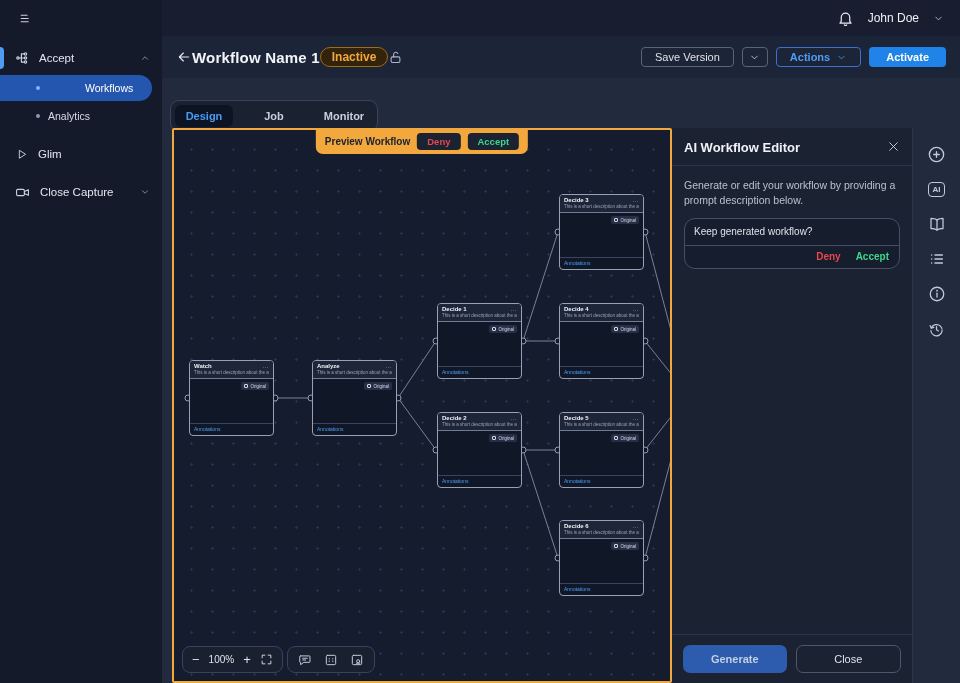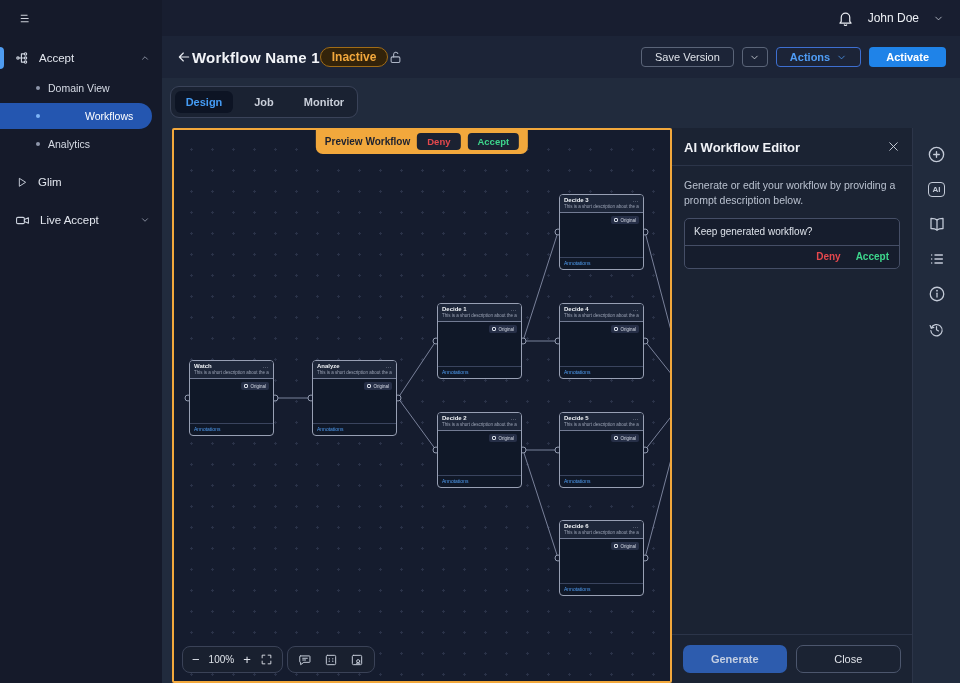--- a/index.html
+++ b/index.html
@@ -34,21 +34,21 @@
   .badge-inactive { border:1px solid #a06c16; background:#33230a; color:#f2a83c; font-size:12px; font-weight:bold; padding:2px 11px; border-radius:999px; }
   .lock { color:#aeb6c6; display:flex; }
   .hdr-actions { margin-left:auto; display:flex; align-items:center; gap:8px; }
   .btn { height:20px; display:inline-flex; align-items:center; gap:6px; padding:0 13px; border-radius:4px; font-size:11px; cursor:pointer; background:transparent; color:#dde1e8; border:1px solid #5a6478; font-family:inherit; }
   .btn.square { width:26px; padding:0; justify-content:center; }
   .btn.blue-outline { border-color:#3e6fd1; color:#4f9cf5; font-weight:bold; }
   .btn.primary { background:#1f83e8; border:none; color:#ffffff; font-weight:bold; padding:0 17px; }
 
   
   .main { position:absolute; left:162px; top:78px; width:798px; height:605px; background:#212b3d; }
-  .tabbar { position:absolute; left:8px; top:8px; display:inline-flex; gap:2px; padding:4px; background:#1a2232; border:1px solid #3a4359; border-radius:9px; }
+  .tabbar { position:absolute; left:8px; top:22px; display:inline-flex; gap:12px; padding:4px; background:#1a2232; border:1px solid #3a4359; border-radius:9px; }
   .tab { padding:5px 0; width:58px; text-align:center; font-size:11px; font-weight:bold; color:#c9cfda; border-radius:6px; cursor:pointer; }
   .tab.active { background:#0d1424; color:#459cf5; }
 
   
   .canvas { position:absolute; left:10px; top:50px; width:500px; height:555px; border:2px solid #f2a83c; border-radius:2px; background:#151c2e; background-image:radial-gradient(circle, #2a3248 1.1px, transparent 1.4px); background-size:21px 21px; background-position:7px 9px; overflow:hidden; }
   .banner { position:absolute; left:50%; top:0; transform:translateX(-50%); display:flex; align-items:center; gap:7px; background:#f2a83c; color:#1b2030; padding:3px 9px 4px; border-radius:0 0 7px 7px; z-index:4; }
   .banner .lbl { font-size:10px; font-weight:bold; }
   .banner .bbtn { background:#1b2232; border:none; border-radius:4px; padding:3px 10px; font-size:9.5px; font-weight:bold; cursor:pointer; font-family:inherit; }
   .banner .deny { color:#e5484d; }
   .banner .accept { color:#3dd68c; }
@@ -71,21 +71,21 @@
   .zoombar .zbtn { font-size:13px; color:#dfe3ea; cursor:pointer; line-height:1; background:none; border:none; font-family:inherit; }
   .zoombar .zval { font-size:10px; }
   .toolbar2 { position:absolute; left:113px; bottom:8px; display:flex; align-items:center; gap:12px; height:27px; padding:0 10px; background:#19202f; border:1px solid #3a4257; border-radius:8px; z-index:4; color:#c6cdda; }
 
   
   .panel { position:absolute; left:510px; top:50px; width:240px; height:555px; background:#1b2333; }
   .panel-head { display:flex; align-items:flex-start; justify-content:space-between; padding:12px 12px 10px; border-bottom:1px solid #2c3549; }
   .panel-title { font-size:13px; font-weight:bold; color:#f0f2f7; }
   .panel-close { color:#cdd3de; cursor:pointer; display:flex; }
   .panel-desc { padding:12px 12px 10px; font-size:10.5px; line-height:1.45; color:#b9c1cf; }
-  .prompt-box { margin:0 12px; border:1px solid #454e66; border-radius:5px; background:#161d2d; }
+  .prompt-box { margin:0 12px; border:1px solid #454e66; border-radius:11px; background:#161d2d; }
   .prompt-text { padding:7px 9px 8px; font-size:10px; color:#dde2ea; }
   .prompt-actions { border-top:1px solid #454e66; display:flex; justify-content:flex-end; gap:15px; padding:5px 10px 6px; font-size:10px; font-weight:bold; }
   .prompt-actions .deny { color:#e5484d; cursor:pointer; }
   .prompt-actions .accept { color:#3dd68c; cursor:pointer; }
   .panel-foot { position:absolute; left:0; right:0; bottom:0; border-top:1px solid #2c3549; padding:10px 11px; display:flex; gap:9px; }
   .panel-foot .btn { flex:1; justify-content:center; height:28px; border-radius:7px; }
   .btn.generate { background:#2d5cae; border:none; color:#c4cfe2; font-weight:bold; }
 
   
   .rail { position:absolute; left:750px; top:50px; width:48px; height:555px; border-left:1px solid #2c3549; display:flex; flex-direction:column; align-items:center; padding-top:15px; gap:13px; color:#c3cad7; }
@@ -161,24 +161,20 @@
               <path d="M7 12h4m0 0V5h5m-5 7h5m-5 0v7h5"></path>
             </svg>
         </span>
         <span>Accept</span>
         <span class="chev">
           <svg class="ic" width="10" height="10" viewBox="0 0 24 24">
               <path d="M6 15l6-6 6 6"></path>
             </svg>
         </span>
       </div>
-      <div class="sub-item">
-        <span class="dot"></span>
-        <span>Domain View</span>
-      </div>
       <div class="sub-item selected">
         <span class="dot"></span>
         <span>Workflows</span>
       </div>
       <div class="sub-item">
         <span class="dot"></span>
         <span>Analytics</span>
       </div>
       <div class="nav-gap"></div>
       <div class="nav-item">
@@ -190,21 +186,21 @@
         <span>Glim</span>
       </div>
       <div class="nav-gap"></div>
       <div class="nav-item">
         <span style="display:flex;color:#cdd3de;">
           <svg class="ic" width="15" height="15" viewBox="0 0 24 24">
               <rect x="2.5" y="7" width="12.5" height="10" rx="2"></rect>
               <path d="M15 10.5l6.5-3v9l-6.5-3z"></path>
             </svg>
         </span>
-        <span>Live Accept</span>
+        <span>Close Capture</span>
         <span class="chev">
           <svg class="ic" width="10" height="10" viewBox="0 0 24 24">
               <path d="M6 9l6 6 6-6"></path>
             </svg>
         </span>
       </div>
     </div>
   </div>
 
   <div class="main">

